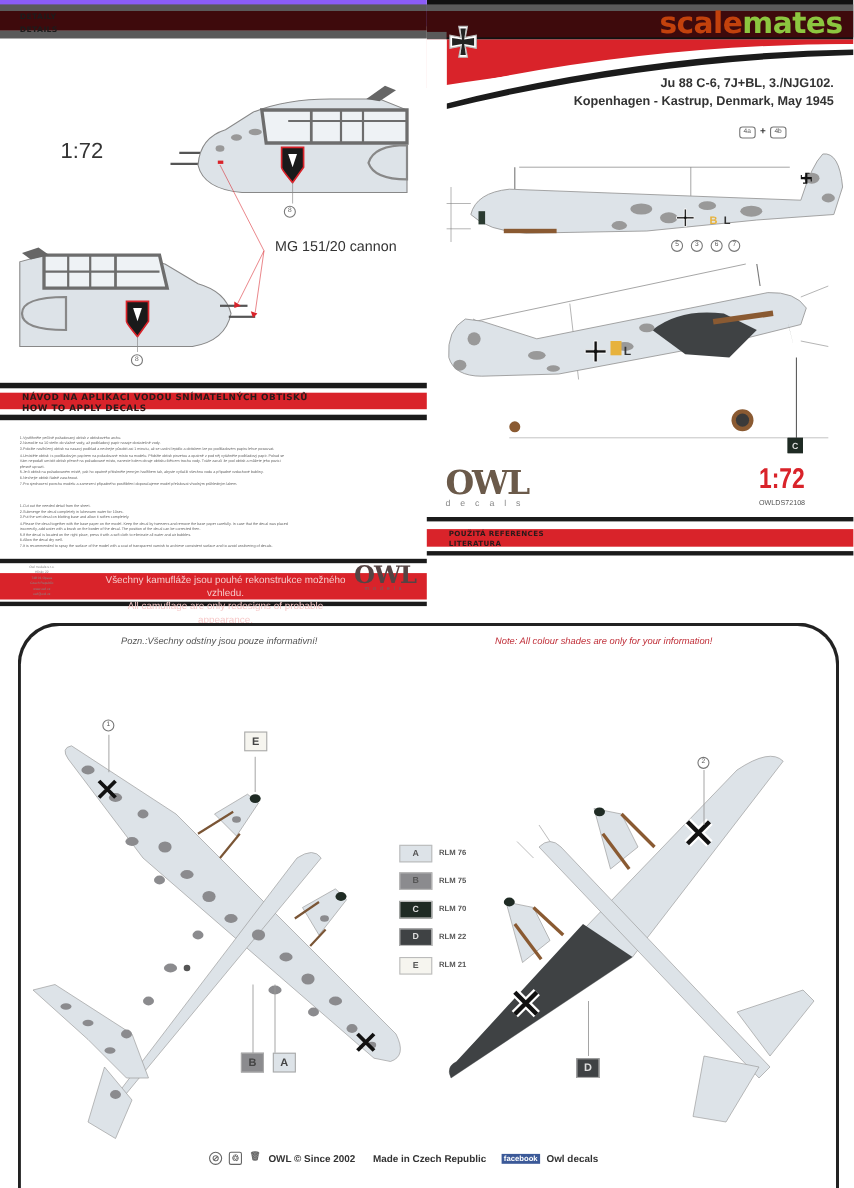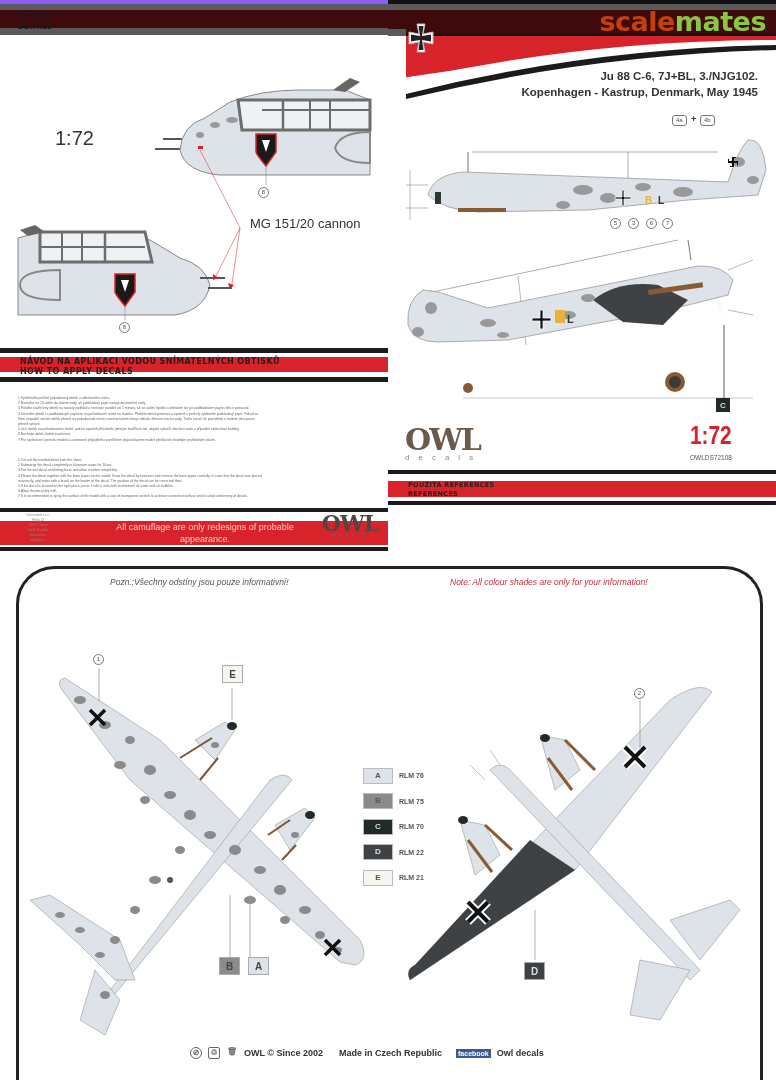--- a/index.html
+++ b/index.html
@@ -199,20 +199,21 @@
   <div class="k" style="top:39px"></div>
   <div class="addr">
     <div>Owl models s.r.o.</div>
     <div>Hlinky 22</div>
     <div>748 01 Opava</div>
     <div>Czech Republic</div>
     <div>www.owl.cz</div>
     <div>owl@owl.cz</div>
   </div>
   <div class="note">
+    <div>Všechny kamufláže jsou pouhé rekonstrukce možného vzhledu.</div>
     <div>All camuflage are only redesigns of probable appearance.</div>
   </div>
 </div>
 <div class="owl-models">
   <div class="word">OWL</div>
   <div class="sub">models</div>
 </div>
 
 <svg style="position:absolute;left:388px;top:110px" width="388" height="290" viewBox="0 0 388 290">
 
@@ -282,21 +283,21 @@
   <div class="sub">decals</div>
 </div>
 <div class="scale-red">1:72</div>
 <div class="code">OWLDS72108</div>
 
 <div class="ref-band">
   <div class="k" style="top:0"></div>
   <div class="red"></div>
   <div class="k" style="top:31px"></div>
   <span class="txt" style="top:11px">POUŽITÁ REFERENCES</span>
-  <span class="txt" style="top:20px">REFERENCES</span>
+  <span class="txt" style="top:20px">LITERATURA</span>
 </div>
 
 <div class="panel"></div>
 <div class="note-cz">Pozn.:Všechny odstíny jsou pouze informativní!</div>
 <div class="note-en">Note: All colour shades are only for your information!</div>
 
 <svg style="position:absolute;left:20px;top:640px" width="360" height="400" viewBox="0 0 360 400">
   <g>
 
     <path d="M42,50 Q35,40 45,38 L140,100 L340,300 Q350,320 335,325 L320,322 L110,140 Z" fill="#dde3e8" stroke="#999" stroke-width="0.6"></path>

